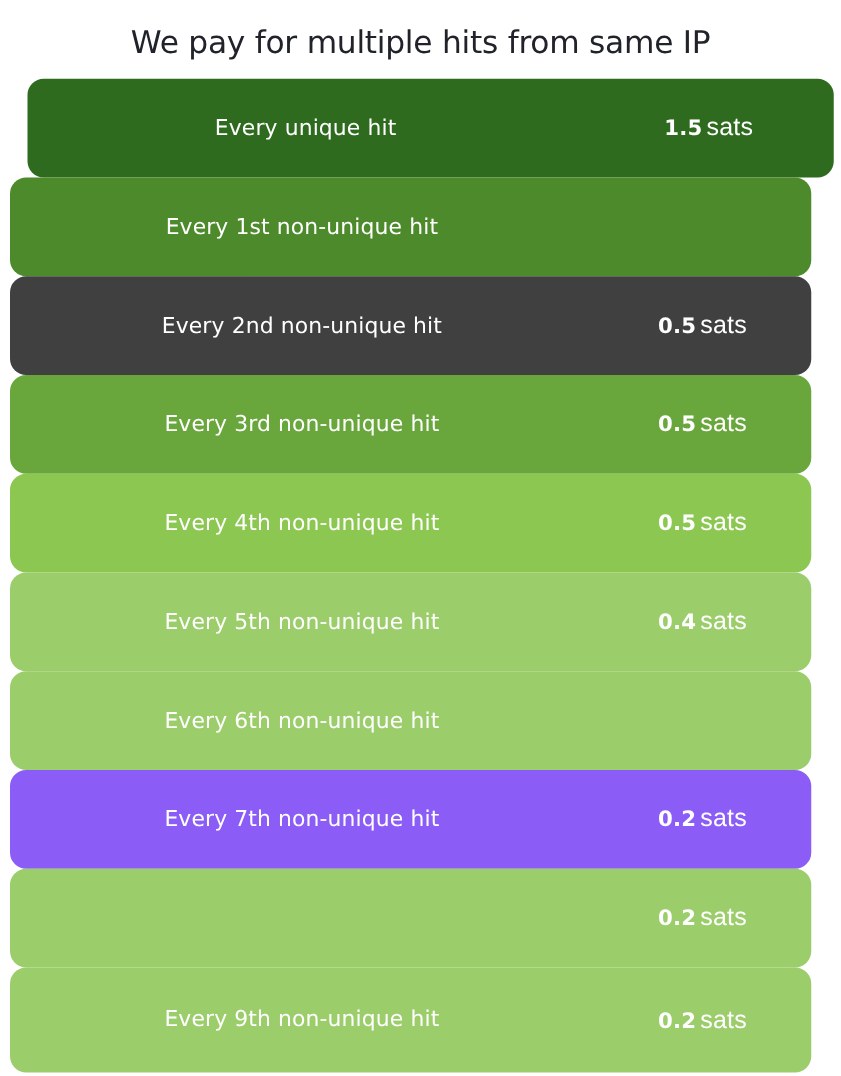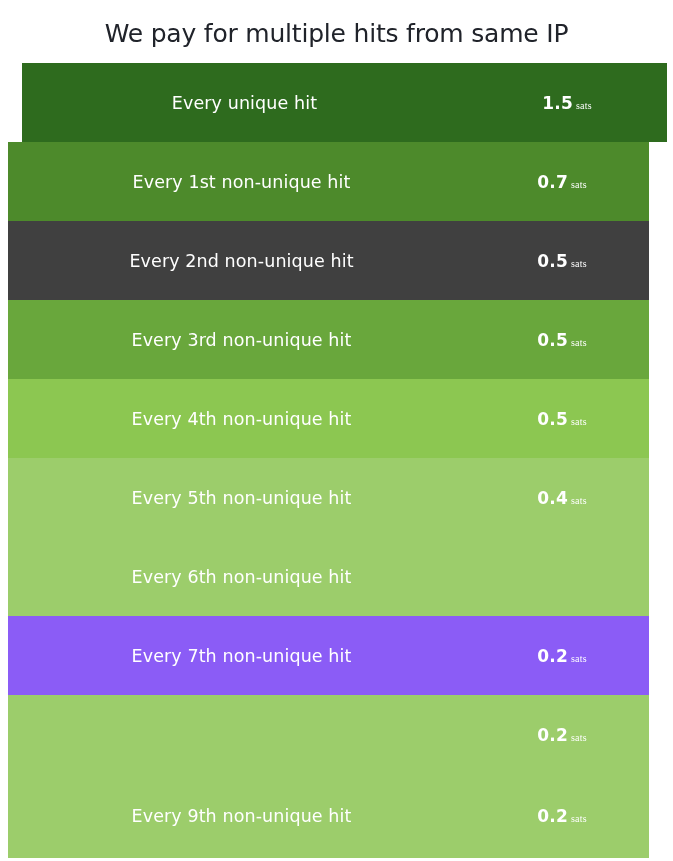--- a/index.html
+++ b/index.html
@@ -44,20 +44,21 @@
     left: 0;
     width: 673px;
   }
 
   .rate-row {
     position: relative;
     box-sizing: border-box;
     display: flex;
     align-items: center;
     height: 79px;
+    border-radius: 13px;
   }
 
   
   .rate-row.header-row {
     margin-left: 22px;
     width: 645px;
     height: 79px;
   }
 
   .rate-row.body-row {
@@ -102,43 +103,42 @@
   }
 
   .value-number {
     font-family: "DejaVu Sans", "Liberation Sans", sans-serif;
     font-size: 17px;
     font-weight: 700;
     letter-spacing: 0.2px;
   }
 
   .value-unit {
-    font-family: Liberation Serif, serif;
-    font-size: 10px;
+    font-family: Liberation Sans, sans-serif;
+    font-size: 20px;
     font-weight: 400;
     letter-spacing: 0.2px;
     margin-left: 3px;
   }
 </style>
 </head>
 <body>
 
 <div class="page">
 
   <div class="page-title">We pay for multiple hits from same IP</div>
 
   <div class="rate-table">
 
   <div class="rate-row header-row" style="background: rgb(46, 107, 30);">
         <div class="row-label">Every unique hit</div>
         <div class="row-value"><span class="value-number">1.5</span><span class="value-unit">sats</span></div>
       </div>
       <div class="rate-row body-row" style="background: rgb(77, 138, 43);">
         <div class="row-label">Every 1st non-unique hit</div>
-        <div class="row-value"><span class="value-number">0.7</span><span class="value-unit">sats</span></div>
       </div>
       <div class="rate-row body-row" style="background: #404040;">
         <div class="row-label">Every 2nd non-unique hit</div>
         <div class="row-value"><span class="value-number">0.5</span><span class="value-unit">sats</span></div>
       </div>
       <div class="rate-row body-row" style="background: rgb(105, 167, 60);">
         <div class="row-label">Every 3rd non-unique hit</div>
         <div class="row-value"><span class="value-number">0.5</span><span class="value-unit">sats</span></div>
       </div>
       <div class="rate-row body-row" style="background: rgb(140, 199, 81);">

